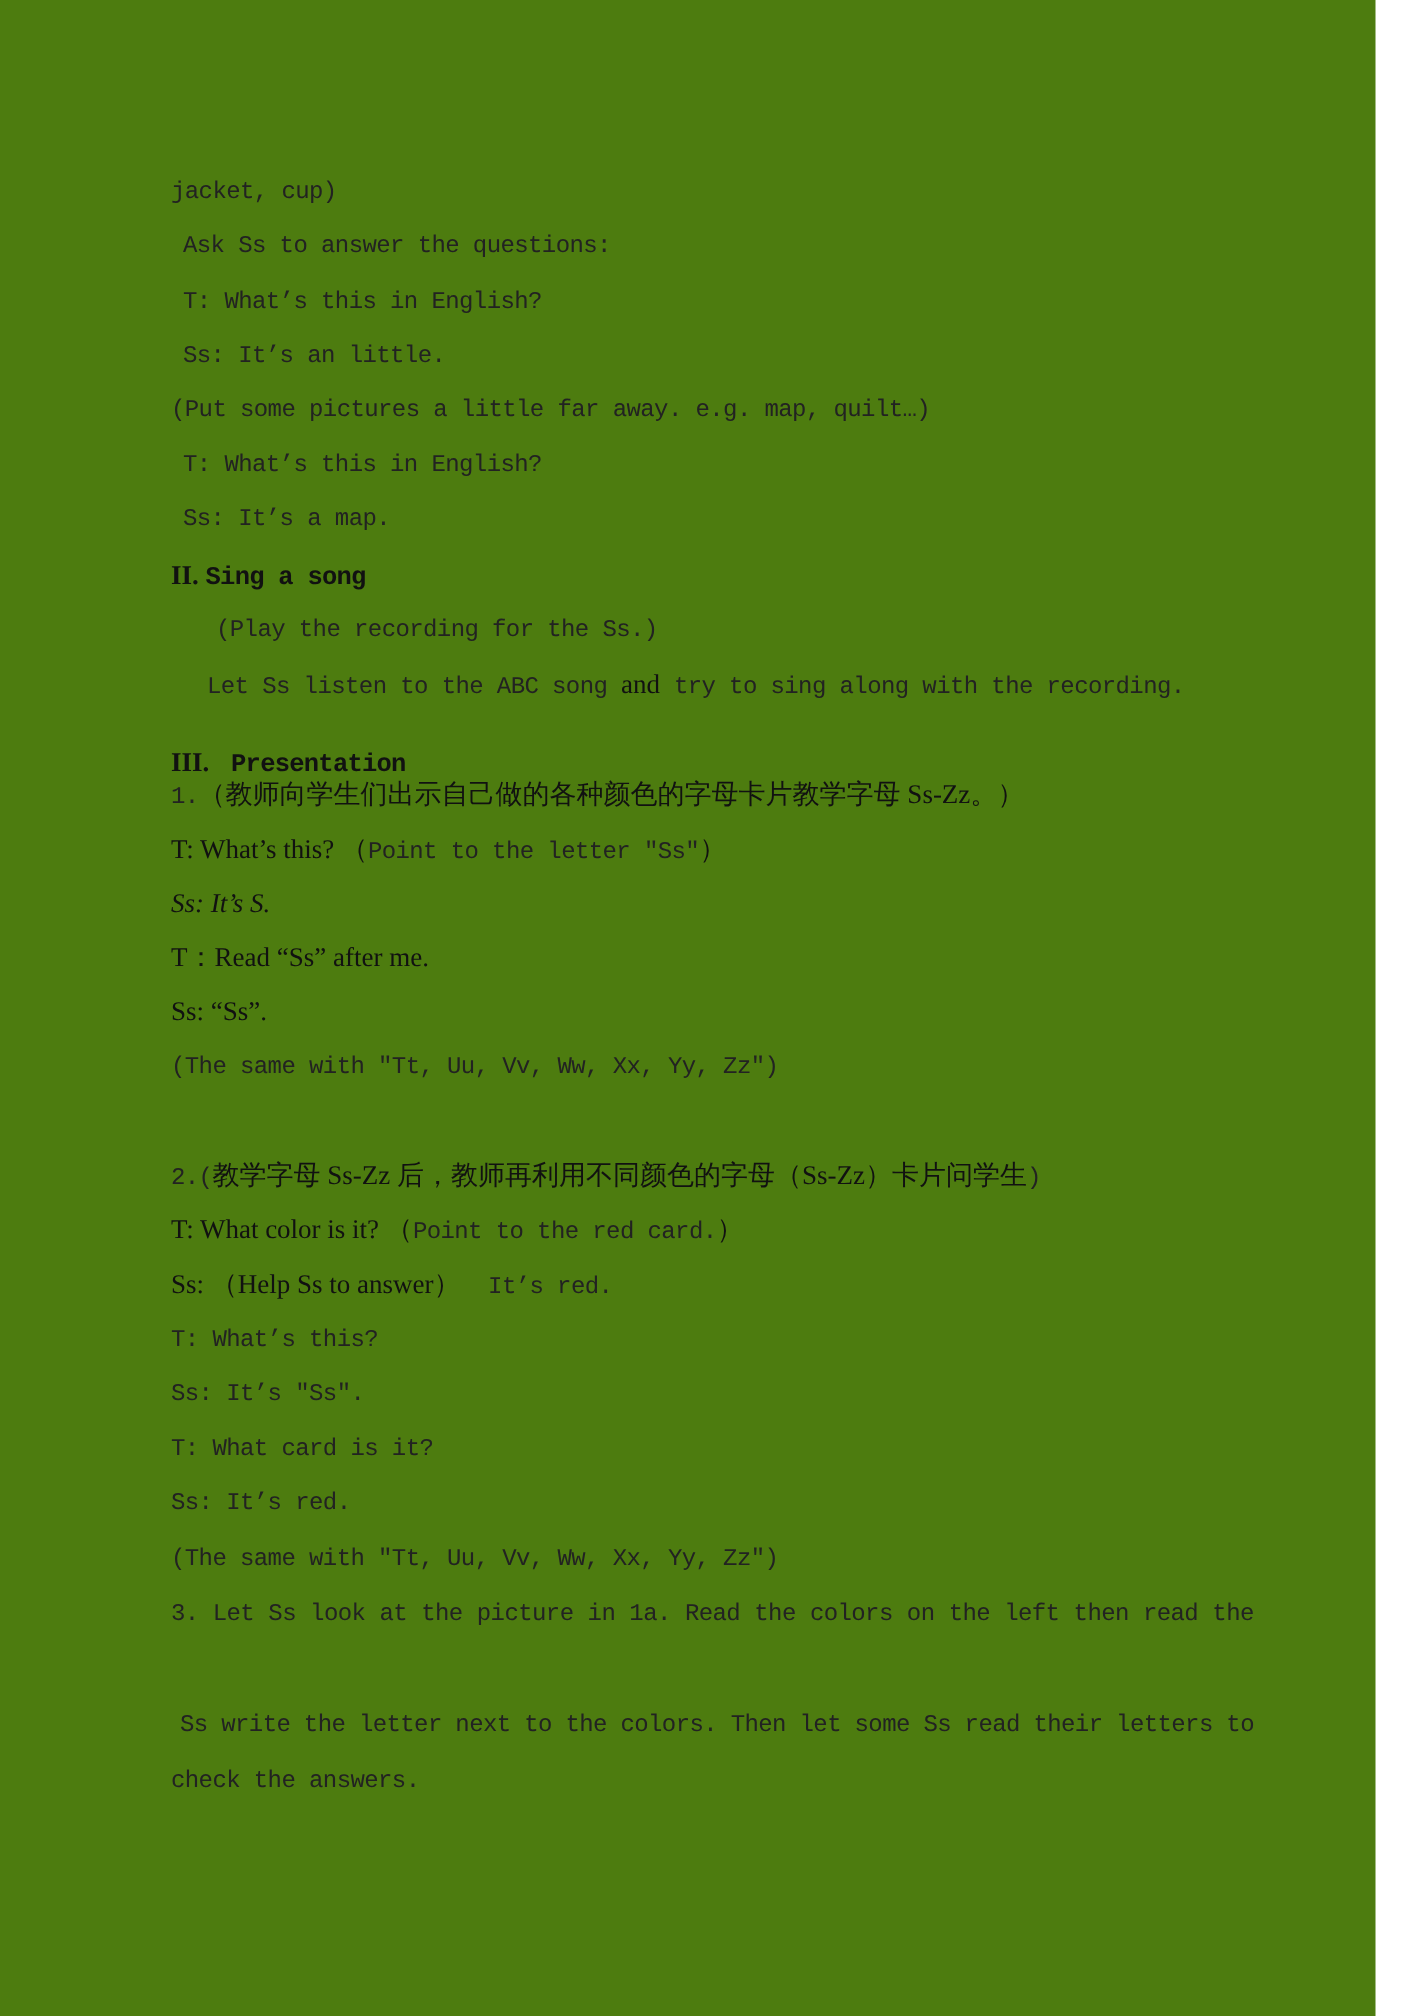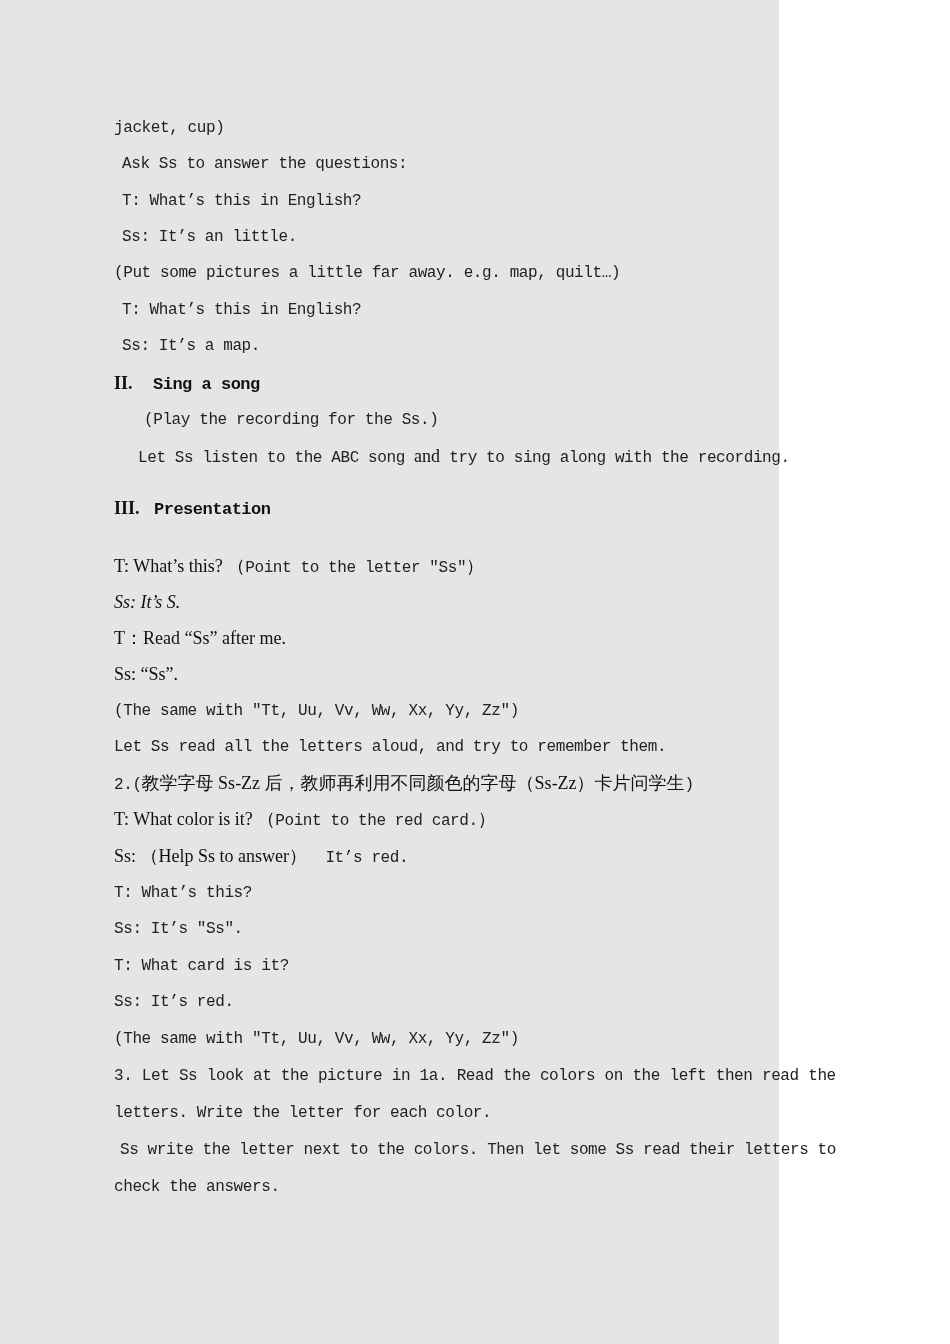--- a/index.html
+++ b/index.html
@@ -1,17 +1,17 @@
 <!DOCTYPE html>
 <html><head>
   <meta charset="utf-8">
   <style>
     html, body { margin: 0; padding: 0; background: #ffffff; }
     body { width: 950px; height: 1344px; position: relative; overflow: hidden; color: #111; }
-    .page { position: absolute; left: 0; top: 0; width: 779px; height: 1344px; background: #e5e5e5; }
+    .page { position: absolute; left: 0; top: 0; width: 917px; height: 1344px; background: #4d7c0f; }
     .line {
       position: absolute;
       left: 114px;
       white-space: nowrap;
       font-size: 17px;
       line-height: 22px;
     }
     .mono { font-family: "Liberation Mono", "DejaVu Sans Mono", monospace; font-size: 16px; letter-spacing: -0.4px; color: #222; }
     .serif { font-family: "Liberation Serif", "DejaVu Serif", serif; font-size: 18px; color: #111; }
     .heading { font-family: "Liberation Serif", "DejaVu Serif", serif; font-size: 18px; font-weight: bold; }
@@ -30,41 +30,43 @@
   <div class="line mono" style="top:117px;">jacket, cup)</div>
   <div class="line mono indent1" style="top:153px;">Ask Ss to answer the questions:</div>
   <div class="line mono indent1" style="top:190px;">T: What’s this in English?</div>
   <div class="line mono indent1" style="top:226px;">Ss: It’s an little.</div>
   <div class="line mono" style="top:262px;">(Put some pictures a little far away. e.g. map, quilt…)</div>
   <div class="line mono indent1" style="top:299px;">T: What’s this in English?</div>
   <div class="line mono indent1" style="top:335px;">Ss: It’s a map.</div>
 
   <div class="line heading" style="top:372px;">
     <span>II.</span>
-    <span class="title" style="margin-left:16px;">Sing a song</span>
+    <span class="title" style="margin-left:0;">Sing a song</span>
   </div>
   <div class="line indent3" style="top:445px;">
     <span class="mono">Let Ss listen to the ABC song </span><span class="serif">and</span><span class="mono"> try to sing along with the recording.</span>
   </div>
   <div class="line mono indent2" style="top:409px;">(Play the recording for the Ss.)</div>
 
   <div class="line heading" style="top:481px;margin-top:16px;">
     <span>III.</span>
     <span class="title" style="margin-left:10px;">Presentation</span>
   </div>
 
+  <div class="line" style="top:518px;">
+    <span class="mono">1.</span><span class="cjk">（</span><span class="cjk">教师向学生们出示自己做的各种颜色的字母卡片教学字母</span><span class="serif"> Ss-Zz</span><span class="cjk">。）</span>
+  </div>
 
   <div class="line" style="top:555px;">
     <span class="serif">T: What’s this? （</span><span class="mono">Point to the letter "Ss"</span><span class="serif">）</span>
   </div>
   <div class="line serif" style="top:591px;font-style:italic;">Ss: It’s S.</div>
   <div class="line serif" style="top:627px;">T：Read “Ss” after me.</div>
   <div class="line serif" style="top:663px;">Ss: “Ss”.</div>
   <div class="line mono" style="top:700px;">(The same with "Tt, Uu, Vv, Ww, Xx, Yy, Zz")</div>
-  <div class="line mono" style="top:736px;">Let Ss read all the letters aloud, and try to remember them.</div>
 
   <div class="line" style="top:772px;">
     <span class="mono">2.</span><span class="mono">(</span><span class="cjk">教学字母</span><span class="serif"> Ss-Zz </span><span class="cjk">后，教师再利用不同颜色的字母（</span><span class="serif">Ss-Zz</span><span class="cjk">）卡片问学生</span><span class="mono">)</span>
   </div>
 
   <div class="line" style="top:808px;text-align:right;">
     <span class="serif">T: What color is it? （</span><span class="mono">Point to the red card.</span><span class="serif">）</span>
   </div>
   <div class="line" style="top:845px;">
     <span class="serif">Ss: （Help Ss to answer）</span><span class="mono" style="white-space:pre;">  It’s red.</span>
@@ -88,21 +90,20 @@
       <span>Read</span>
       <span>the</span>
       <span>colors</span>
       <span>on</span>
       <span>the</span>
       <span>left</span>
       <span>then</span>
       <span>read</span>
       <span>the</span>
     </div>
-  <div class="line mono" style="top:1102px;">letters. Write the letter for each color.</div>
   <div class="line mono justify" style="top:1139px; left:120px; width:716px;" id="item3-l3">
       <span>Ss</span>
       <span>write</span>
       <span>the</span>
       <span>letter</span>
       <span>next</span>
       <span>to</span>
       <span>the</span>
       <span>colors.</span>
       <span>Then</span>

